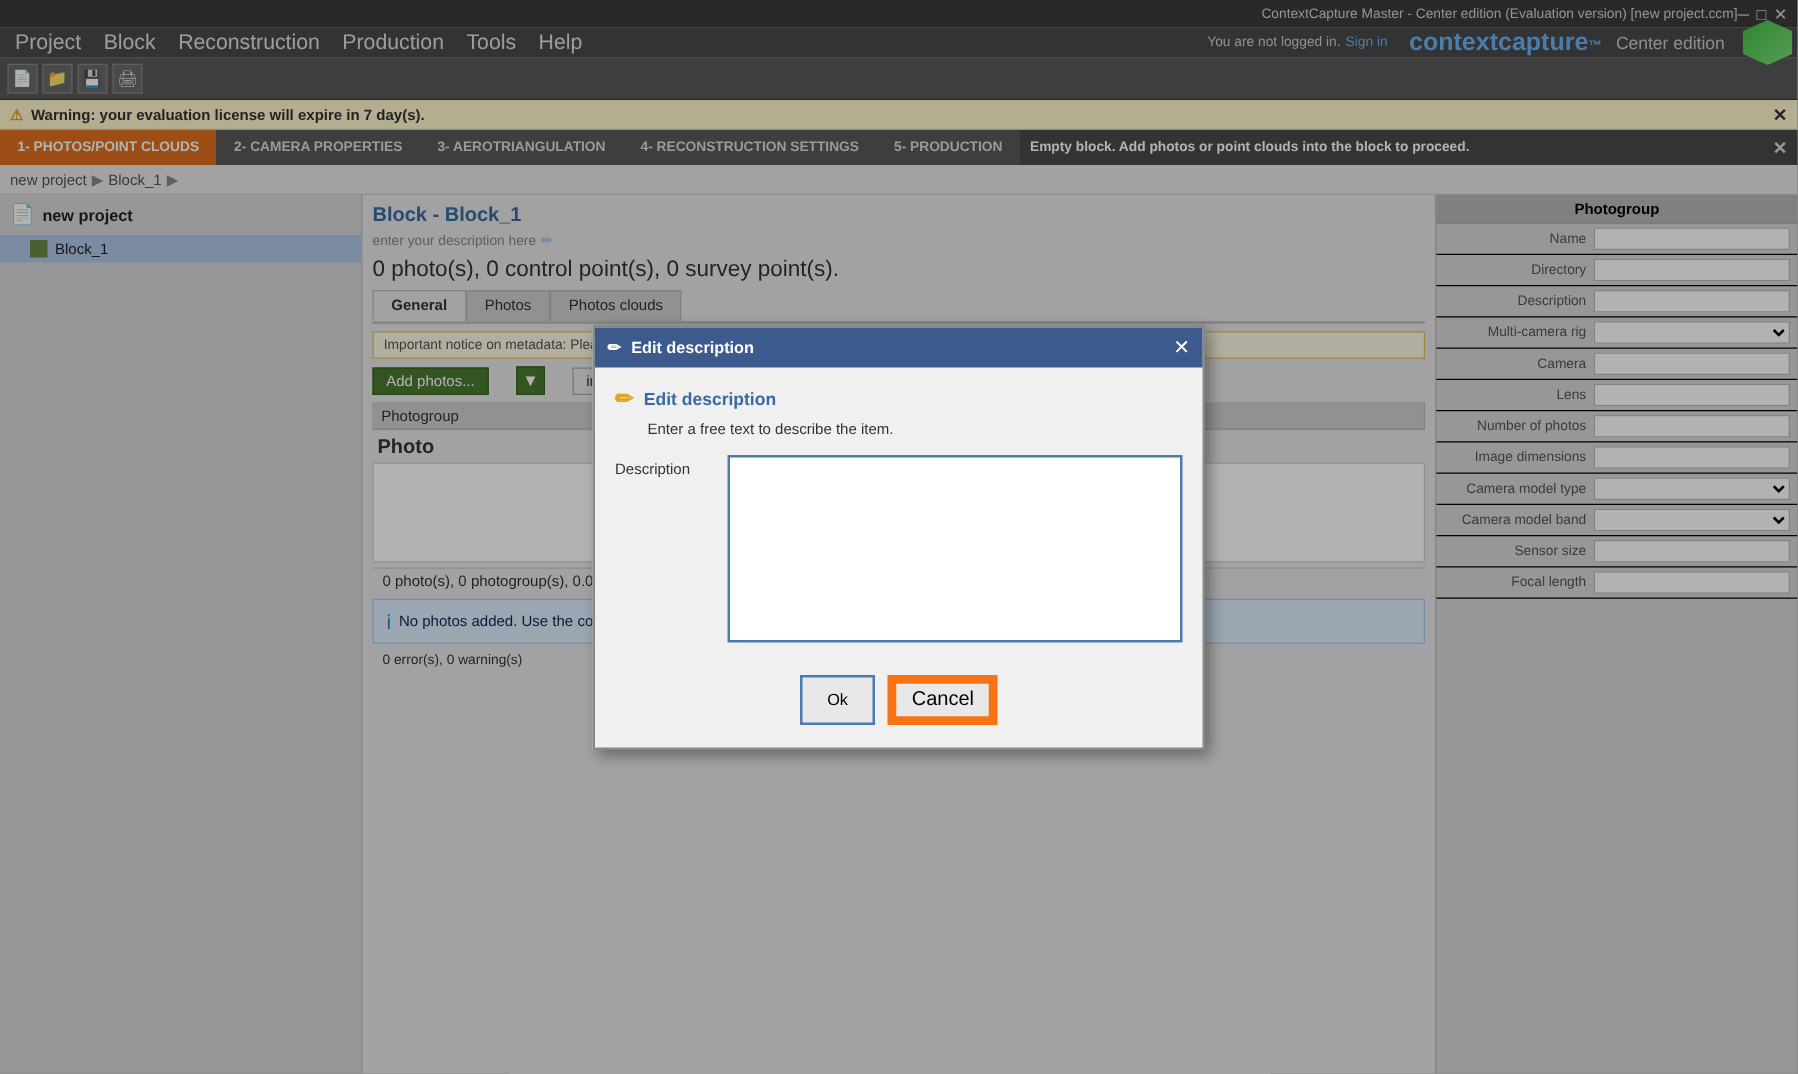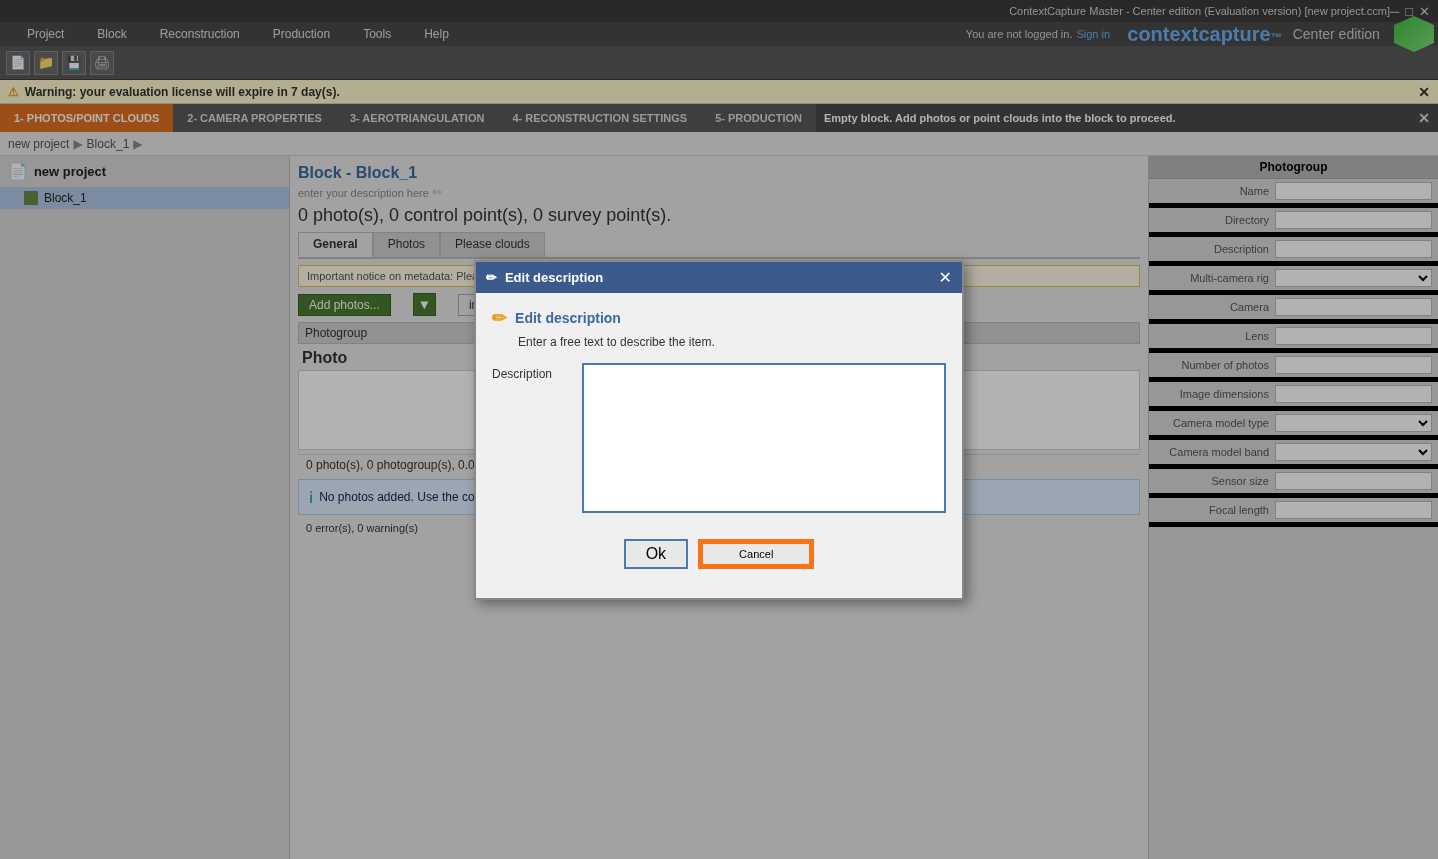--- a/index.html
+++ b/index.html
@@ -25,22 +25,21 @@
       color: #e0e0e0;
       height: 24px;
       display: flex;
       align-items: center;
       padding: 0 4px;
       gap: 2px;
     }
     .menu-item {
       padding: 2px 8px;
       cursor: pointer;
-      font-size: 12px;
-      margin-left: 15px;
+      font-size: 17px;
     }
 
     
     .toolbar {
       background: #5a5a5a;
       height: 34px;
       display: flex;
       align-items: center;
       padding: 0 6px;
       gap: 4px;
@@ -265,21 +264,21 @@
       padding: 4px 8px;
       font-weight: bold;
       text-align: center;
       font-size: 12px;
       border-bottom: 1px solid #aaa;
     }
     .right-panel-row {
       display: flex;
       align-items: center;
       padding: 3px 6px;
-      border-bottom: 5px solid #000000;
+      border-bottom: 1px solid #000000;
       font-size: 11px;
     }
     .right-panel-label {
       width: 120px;
       color: #555;
       text-align: right;
       padding-right: 6px;
       flex-shrink: 0;
     }
     .right-panel-value {
@@ -389,28 +388,28 @@
       display: flex;
       justify-content: center;
       gap: 10px;
       padding: 12px 16px;
     }
     .modal-ok-btn {
       background: #e8e8e8;
       border: 2px solid #4a7ab0;
       padding: 4px 20px;
       cursor: pointer;
-      font-size: 16px;
+      font-size: 13px;
     }
     .modal-cancel-btn {
       background: #e8e8e8;
-      border: 5px solid #f97316;
-      padding: 4px 36px;
-      cursor: pointer;
-      font-size: 11px;
+      border: 7px solid #f97316;
+      padding: 4px 12px;
+      cursor: pointer;
+      font-size: 16px;
     }
 
     .pencil-icon { color: #e8a020; font-size: 18px; }
     .info-icon { color: #2080c0; font-size: 16px; }
     .warn-icon { color: #e8a020; }
   </style>
 </head>
 <body>
 
 <div class="title-bar">
@@ -502,21 +501,21 @@
     <div class="block-header">Block - Block_1</div>
     <div class="block-desc">
       <span>enter your description here</span>
       <span class="edit-icon">✏</span>
     </div>
     <div class="block-stats">0 photo(s), 0 control point(s), 0 survey point(s).</div>
 
     <div class="inner-tabs">
       <div class="inner-tab active">General</div>
       <div class="inner-tab">Photos</div>
-      <div class="inner-tab">Please clouds</div>
+      <div class="inner-tab">Photos clouds</div>
     </div>
 
     <div class="notice-bar">
       <span>Important notice on metadata: Please make sure that all input data fulfill</span>
       <a href="#">these conditions</a>
       <span>.</span>
     </div>
 
     <div class="content-toolbar">
       <button class="add-photos-btn">Add photos...</button>

